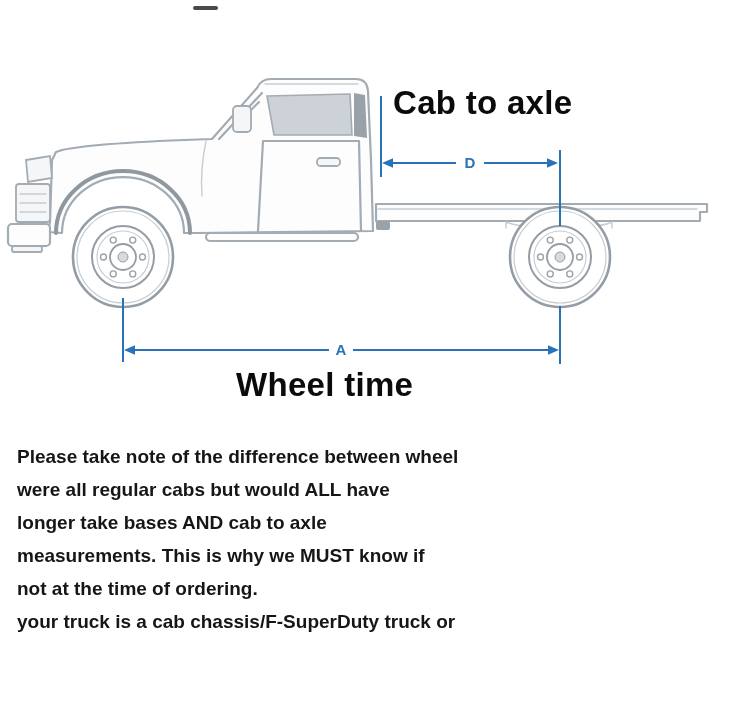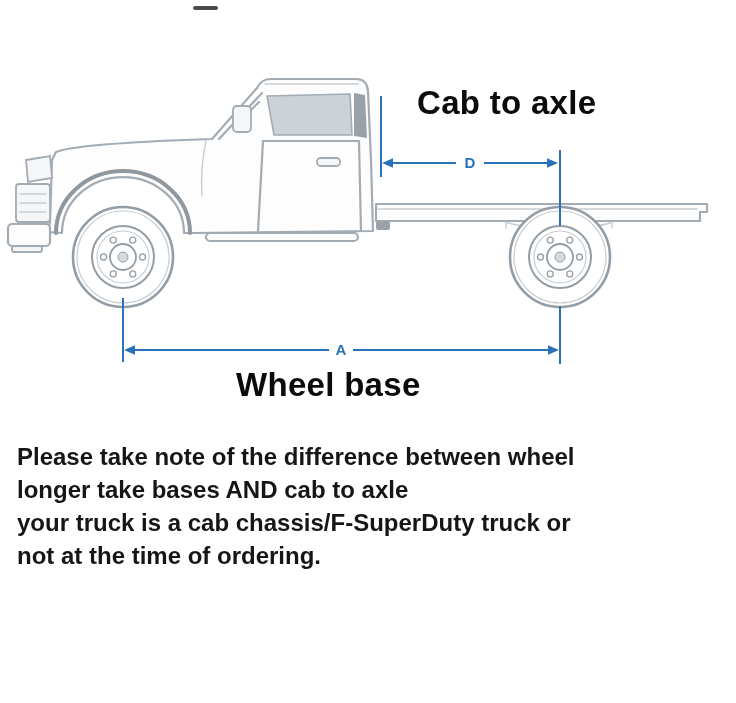--- a/index.html
+++ b/index.html
@@ -66,29 +66,29 @@
   }
 
   .big-label {
     position: absolute;
     font-weight: 700;
     font-size: 33px;
     color: #0b0b0b;
     white-space: nowrap;
     letter-spacing: 0.3px;
   }
-  .label-cab-to-axle { left: 393px; top: 84px; margin-left: 24px; }
+  .label-cab-to-axle { left: 393px; top: 84px; }
   .label-wheel-base  { left: 236px; top: 366px; }
 
   .note {
     position: absolute;
     left: 17px; top: 440px;
     width: 712px;
     font-weight: 700;
-    font-size: 24px;
+    font-size: 19px;
     line-height: 33px;
     color: #161616;
   }
   .note-line { white-space: nowrap; }
 </style>
 </head>
 <body>
 
 <div class="page">
 
@@ -168,23 +168,25 @@
         <path class="dim-line" d="M123 298 V362"></path>
         <path class="dim-line" d="M135 350 H329 M353 350 H548"></path>
         <polygon class="dim-arrow" points="124,350 135,345.2 135,354.8"></polygon>
         <polygon class="dim-arrow" points="559,350 548,345.2 548,354.8"></polygon>
         <text class="dim-text" x="341" y="355" text-anchor="middle">A</text>
       </g>
     </svg>
 
     <div class="big-label label-cab-to-axle">Cab to axle</div>
 
-    <div class="big-label label-wheel-base">Wheel base</div>
+    <div class="big-label label-wheel-base">Wheel time</div>
   </div>
 
   <div class="note">
     <div class="note-line">Please take note of the difference between wheel</div>
+    <div class="note-line">were all regular cabs but would ALL have</div>
     <div class="note-line">longer take bases AND cab to axle</div>
+    <div class="note-line">measurements. This is why we MUST know if</div>
+    <div class="note-line">not at the time of ordering.</div>
     <div class="note-line">your truck is a cab chassis/F-SuperDuty truck or</div>
-    <div class="note-line">not at the time of ordering.</div>
   </div>
 
 </div>
 
 </body></html>

